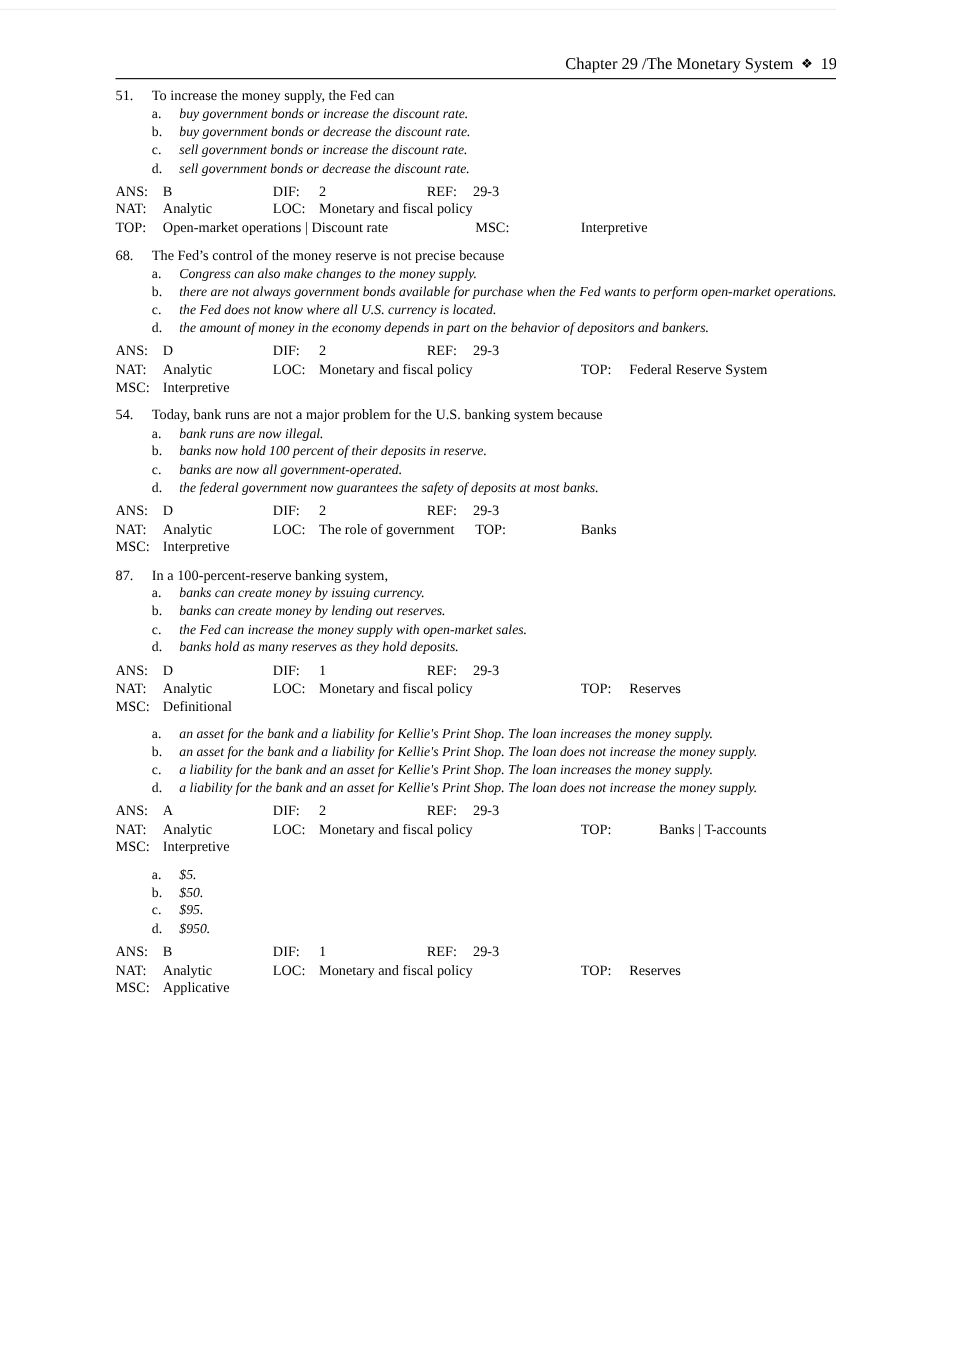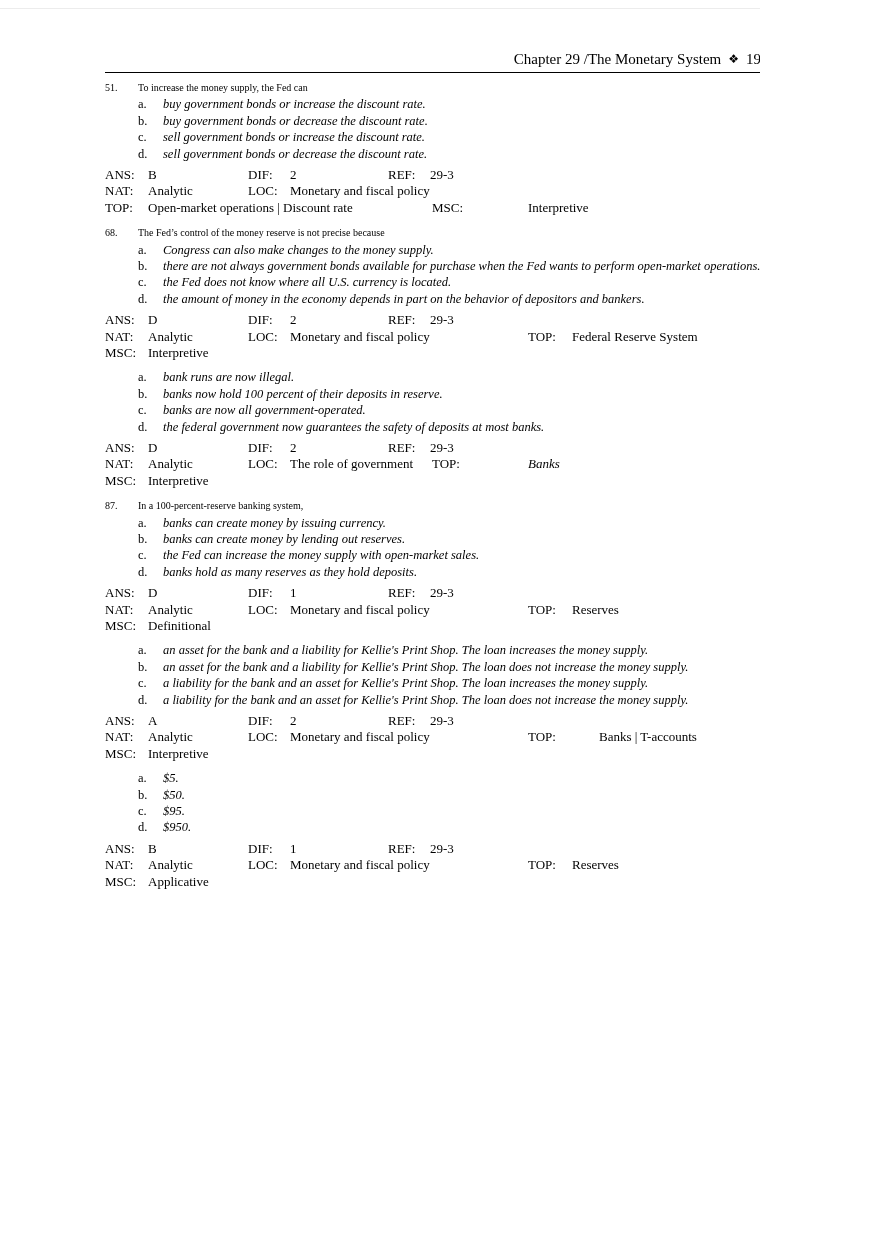--- a/index.html
+++ b/index.html
@@ -18,21 +18,21 @@
     display: flex; justify-content: flex-end; align-items: baseline;
     font-size: 15px; line-height: 18px;
     padding-bottom: 3px;
     border-bottom: 1.4px solid #000;
     margin-bottom: 6px;
     white-space: nowrap;
   }
   .header-sep { margin: 0 7px; font-size: 12px; font-family: "DejaVu Sans", sans-serif; position: relative; top: -1px; }
 
   .question { margin-bottom: 8px; }
-  .stem-row { display: flex; font-size: 10px; line-height: 17.4px; }
+  .stem-row { display: flex; font-size: 13px; line-height: 17.4px; }
   .qnum { width: 33px; flex: none; }
   .stem { flex: 1; }
 
   .option { display: flex; font-size: 12.5px; line-height: 16.4px; }
   .letter { margin-left: 33px; width: 25px; flex: none; }
   .opt-text { flex: 1; font-style: italic; }
 
   .meta { margin-top: 5px; }
   .meta-row { position: relative; height: 16.4px; font-size: 13px; line-height: 16.4px; white-space: nowrap; }
   .meta-label, .meta-value { position: absolute; top: 0; }
@@ -139,20 +139,24 @@
               <span class="meta-value" style="left: 467px;">Federal Reserve System</span>
             </div>
             <div class="meta-row">
               <span class="meta-label" style="left: 0px;">MSC:</span>
               <span class="meta-value" style="left: 43px;">Interpretive</span>
             </div>
           </div>
   </div>
 
   <div class="question">
+    <div class="stem-row">
+      <span class="qnum">54.</span>
+      <div class="stem">Today, bank runs are not a major problem for the U.S. banking system because</div>
+    </div>
     <div class="options">
             <div class="option">
               <span class="letter">a.</span>
               <div class="opt-text">bank runs are now illegal.</div>
             </div>
             <div class="option">
               <span class="letter">b.</span>
               <div class="opt-text">banks now hold 100 percent of their deposits in reserve.</div>
             </div>
             <div class="option">
@@ -172,21 +176,21 @@
               <span class="meta-value" style="left: 185px;">2</span>
               <span class="meta-label" style="left: 283px;">REF:</span>
               <span class="meta-value" style="left: 325px;">29-3</span>
             </div>
             <div class="meta-row">
               <span class="meta-label" style="left: 0px;">NAT:</span>
               <span class="meta-value" style="left: 43px;">Analytic</span>
               <span class="meta-label" style="left: 143px;">LOC:</span>
               <span class="meta-value" style="left: 185px;">The role of government</span>
               <span class="meta-label" style="left: 327px;">TOP:</span>
-              <span class="meta-value" style="left: 423px; font-style: italic;">Banks</span>
+              <span class="meta-value" style="left: 423px;">Banks</span>
             </div>
             <div class="meta-row">
               <span class="meta-label" style="left: 0px;">MSC:</span>
               <span class="meta-value" style="left: 43px;">Interpretive</span>
             </div>
           </div>
   </div>
 
   <div class="question">
     <div class="stem-row">

